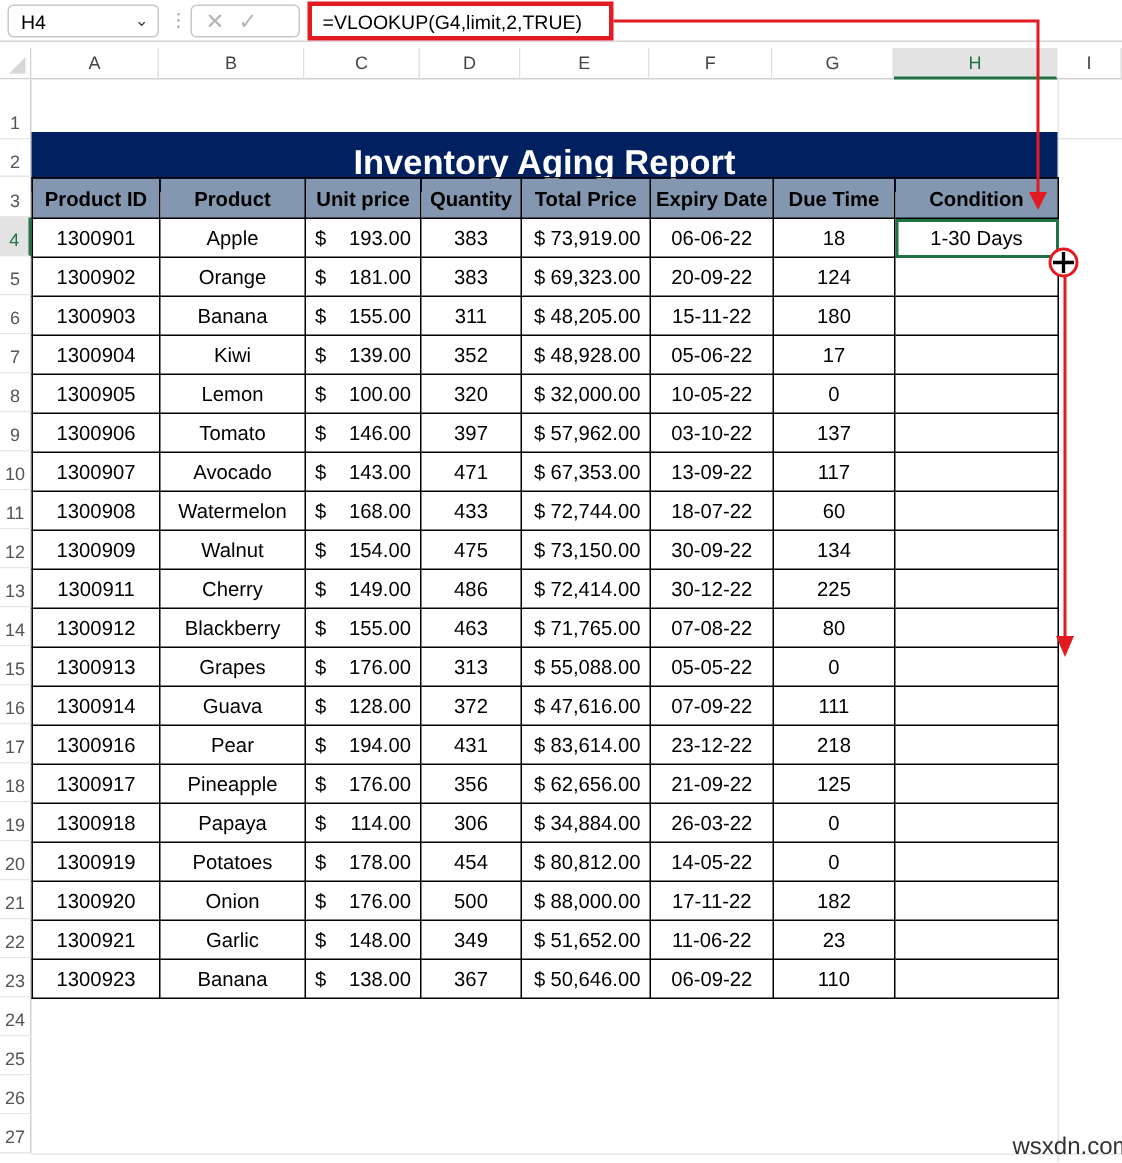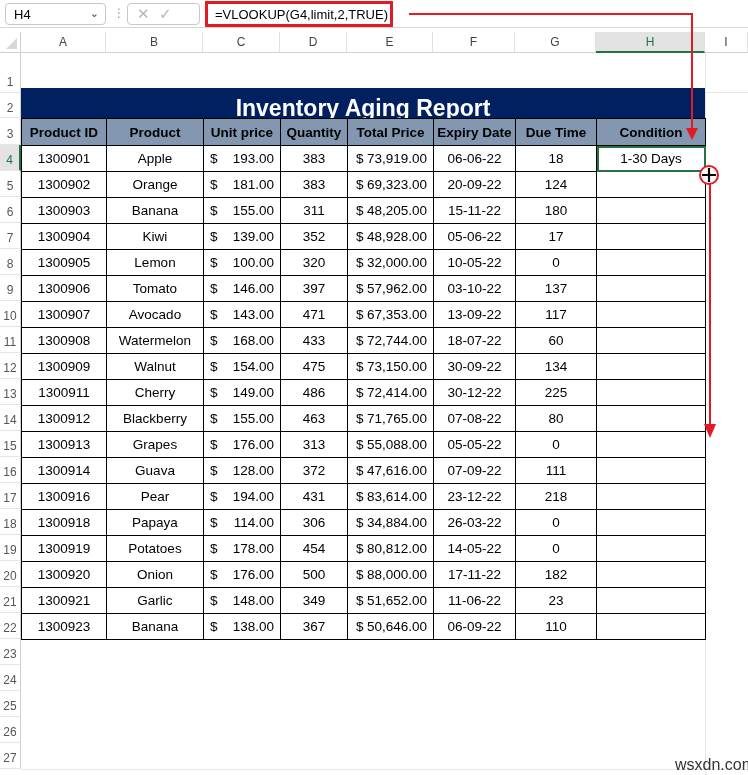--- a/index.html
+++ b/index.html
@@ -7,21 +7,21 @@
   body { position: relative; font-family: "Liberation Sans", "DejaVu Sans", sans-serif; color: #000; }
 
   
   .fbar { position: absolute; left: 0; top: 0; width: 748px; height: 28px; background: #ffffff; border-bottom: 1px solid #d6d6d6; }
   .namebox { position: absolute; left: 5px; top: 3px; width: 101px; height: 22px; border: 1px solid #c8c8c8; border-radius: 4px; background: #fff; font-size: 13px; padding: 3px 0 0 8px; }
   .namebox .chev { position: absolute; right: 6px; top: 3px; font-size: 11px; color: #444; }
   .fsep { position: absolute; left: 113px; top: 6px; font-size: 12px; color: #999; letter-spacing: -1px; }
   .fbtns { position: absolute; left: 127px; top: 3px; width: 73px; height: 22px; border: 1px solid #c8c8c8; border-radius: 4px; background: #fff; }
   .fbtns span { position: absolute; top: 1px; font-size: 15px; color: #b5b5b5; }
   .fbtns .fx { left: 53px; top: 1px; font-family: "Liberation Serif", serif; font-style: italic; font-size: 15px; color: #444; margin-left: 24px; }
-  .formula { position: absolute; left: 205px; top: 1px; width: 188px; height: 26px; border: 3px solid #e21b23; background: #fff; font-size: 13px; padding: 3px 6px 0 7px; white-space: nowrap; }
+  .formula { position: absolute; left: 205px; top: 1px; width: 204px; height: 26px; border: 3px solid #e21b23; background: #fff; font-size: 13px; padding: 3px 6px 0 7px; white-space: nowrap; }
 
   
   .colhdr { position: absolute; top: 32px; height: 21px; background: #ffffff; border-bottom: 1px solid #d0d0d0; font-size: 12px; color: #444; text-align: center; line-height: 20px; border-right: 1px solid #e0e0e0; }
   .colhdr.sel { background: #e3e3e3; border-bottom: 2px solid #217346; color: #217346; }
   .corner { position: absolute; left: 0; top: 32px; width: 21px; height: 21px; background: #ffffff; border-right: 1px solid #d0d0d0; border-bottom: 1px solid #d0d0d0; }
   .corner::after { content: ""; position: absolute; right: 3px; bottom: 3px; border-left: 11px solid transparent; border-bottom: 11px solid #d8d8d8; }
 
   
   .rowhdr { position: absolute; left: 0; width: 21px; background: #ffffff; border-right: 1px solid #d0d0d0; border-bottom: 1px solid #e6e6e6; font-size: 12px; color: #555; text-align: center; }
   .rowhdr.sel { background: #e3e3e3; border-right: 2px solid #217346; color: #217346; }
@@ -348,20 +348,36 @@
         <td>431</td>
         <td class="money" style="padding-left: 8px;">
           <span class="cur">$</span>
           <span class="amt">83,614.00</span>
         </td>
         <td>23-12-22</td>
         <td>218</td>
         <td></td>
       </tr>
       <tr>
+        <td>1300917</td>
+        <td>Pineapple</td>
+        <td class="money">
+          <span class="cur">$</span>
+          <span class="amt">176.00</span>
+        </td>
+        <td>356</td>
+        <td class="money" style="padding-left: 8px;">
+          <span class="cur">$</span>
+          <span class="amt">62,656.00</span>
+        </td>
+        <td>21-09-22</td>
+        <td>125</td>
+        <td></td>
+      </tr>
+      <tr>
         <td>1300918</td>
         <td>Papaya</td>
         <td class="money">
           <span class="cur">$</span>
           <span class="amt">114.00</span>
         </td>
         <td>306</td>
         <td class="money" style="padding-left: 8px;">
           <span class="cur">$</span>
           <span class="amt">34,884.00</span>

